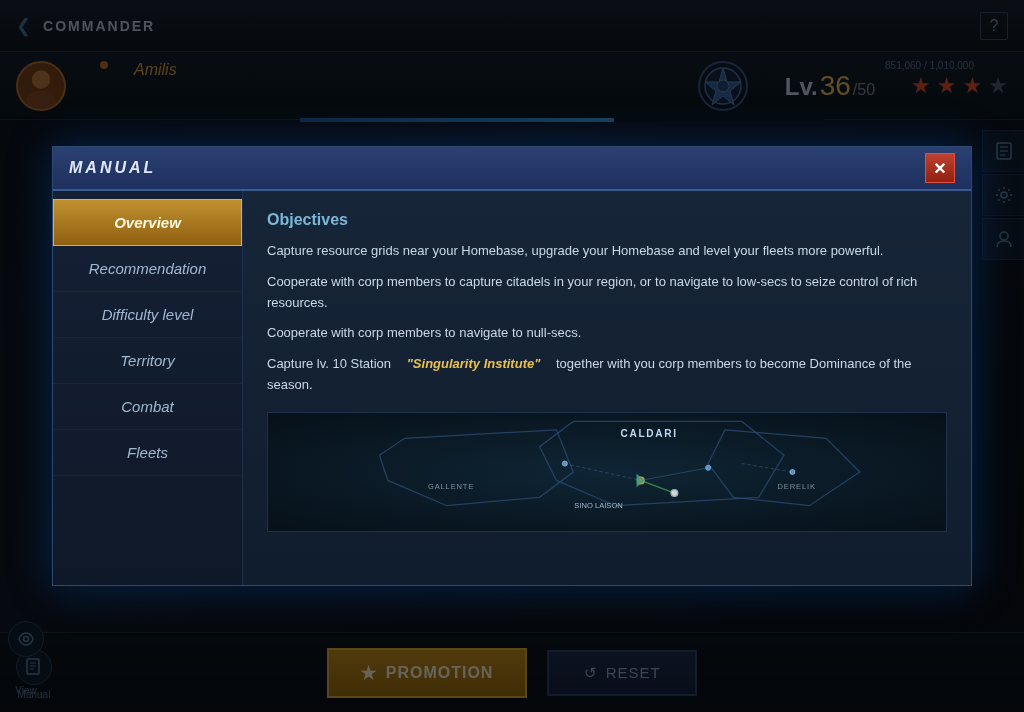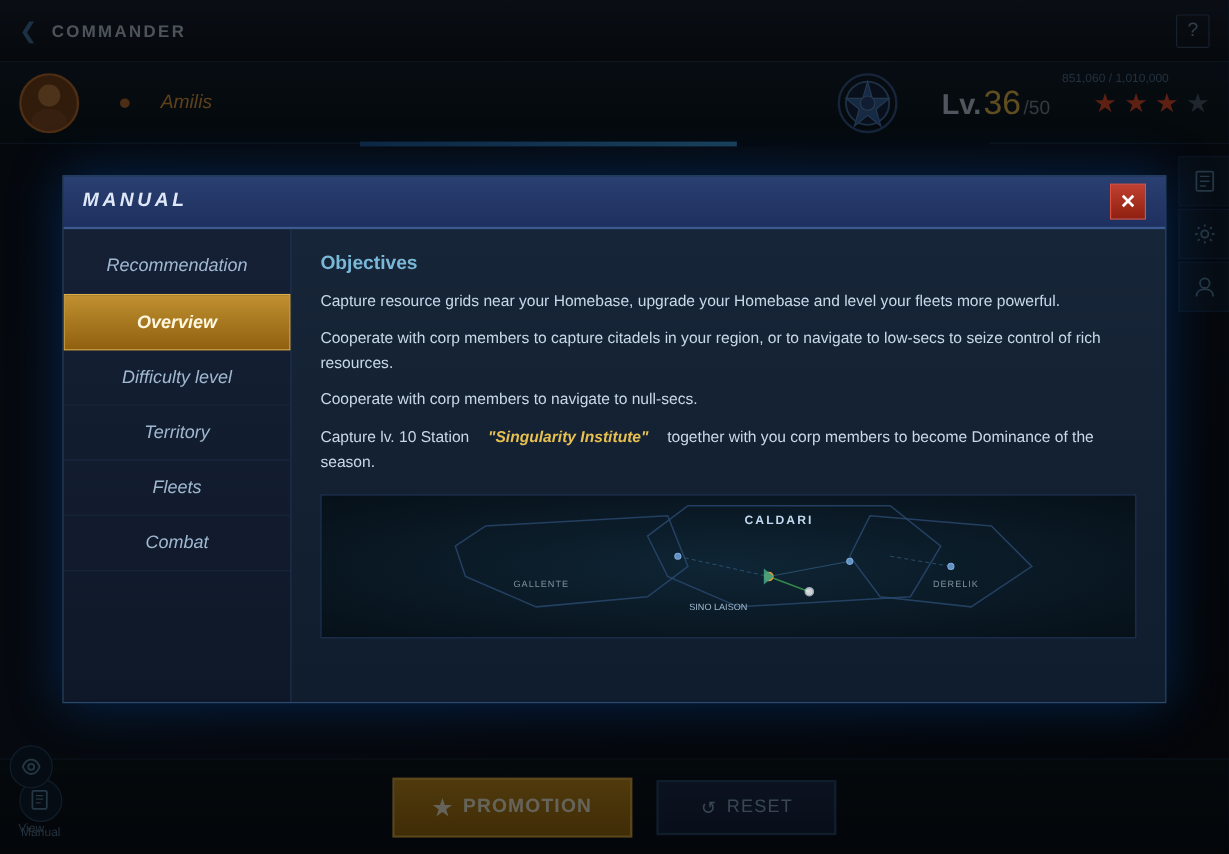--- a/index.html
+++ b/index.html
@@ -458,21 +458,21 @@
 <div class="top-bar">
   <div class="top-bar-left">
     <span class="nav-arrow">❮</span>
     <span class="top-bar-title">COMMANDER</span>
   </div>
   <div class="top-bar-right">?</div>
 </div>
 
 <div class="player-row">
 
-  <div style="display:flex;align-items:center;gap:26px;">
+  <div style="display:flex;align-items:flex-start;gap:26px;">
     <div class="player-avatar">
       <svg viewBox="0 0 50 50" xmlns="http://www.w3.org/2000/svg">
         <rect width="50" height="50" fill="#7a4820"></rect>
         <circle cx="25" cy="18" r="10" fill="#c08040"></circle>
         <ellipse cx="25" cy="42" rx="16" ry="12" fill="#8a5028"></ellipse>
       </svg>
     </div>
     <div class="player-dots">
       <div class="player-dot"></div>
     </div>
@@ -535,26 +535,26 @@
   <div class="modal">
 
     <div class="modal-header">
       <span class="modal-title">MANUAL</span>
       <div class="modal-close">✕</div>
     </div>
 
     <div class="modal-body">
 
       <div class="modal-sidebar">
+        <div class="sidebar-item active">Overview</div>
         <div class="sidebar-item">Recommendation</div>
-        <div class="sidebar-item active">Overview</div>
         <div class="sidebar-item">Difficulty level</div>
         <div class="sidebar-item">Territory</div>
+        <div class="sidebar-item">Combat</div>
         <div class="sidebar-item">Fleets</div>
-        <div class="sidebar-item">Combat</div>
       </div>
 
       <div class="modal-content">
         <div class="objectives-title">Objectives</div>
         <p class="objectives-text">Capture resource grids near your Homebase, upgrade your Homebase and level your fleets more powerful.</p>
         <p class="objectives-text">Cooperate with corp members to capture citadels in your region, or to navigate to low-secs to seize control of rich resources.</p>
         <p class="objectives-text">Cooperate with corp members to navigate to null-secs.</p>
         <p class="objectives-text">
           <span>Capture lv. 10 Station</span>
           <span style="margin: 0 6px;"></span>

